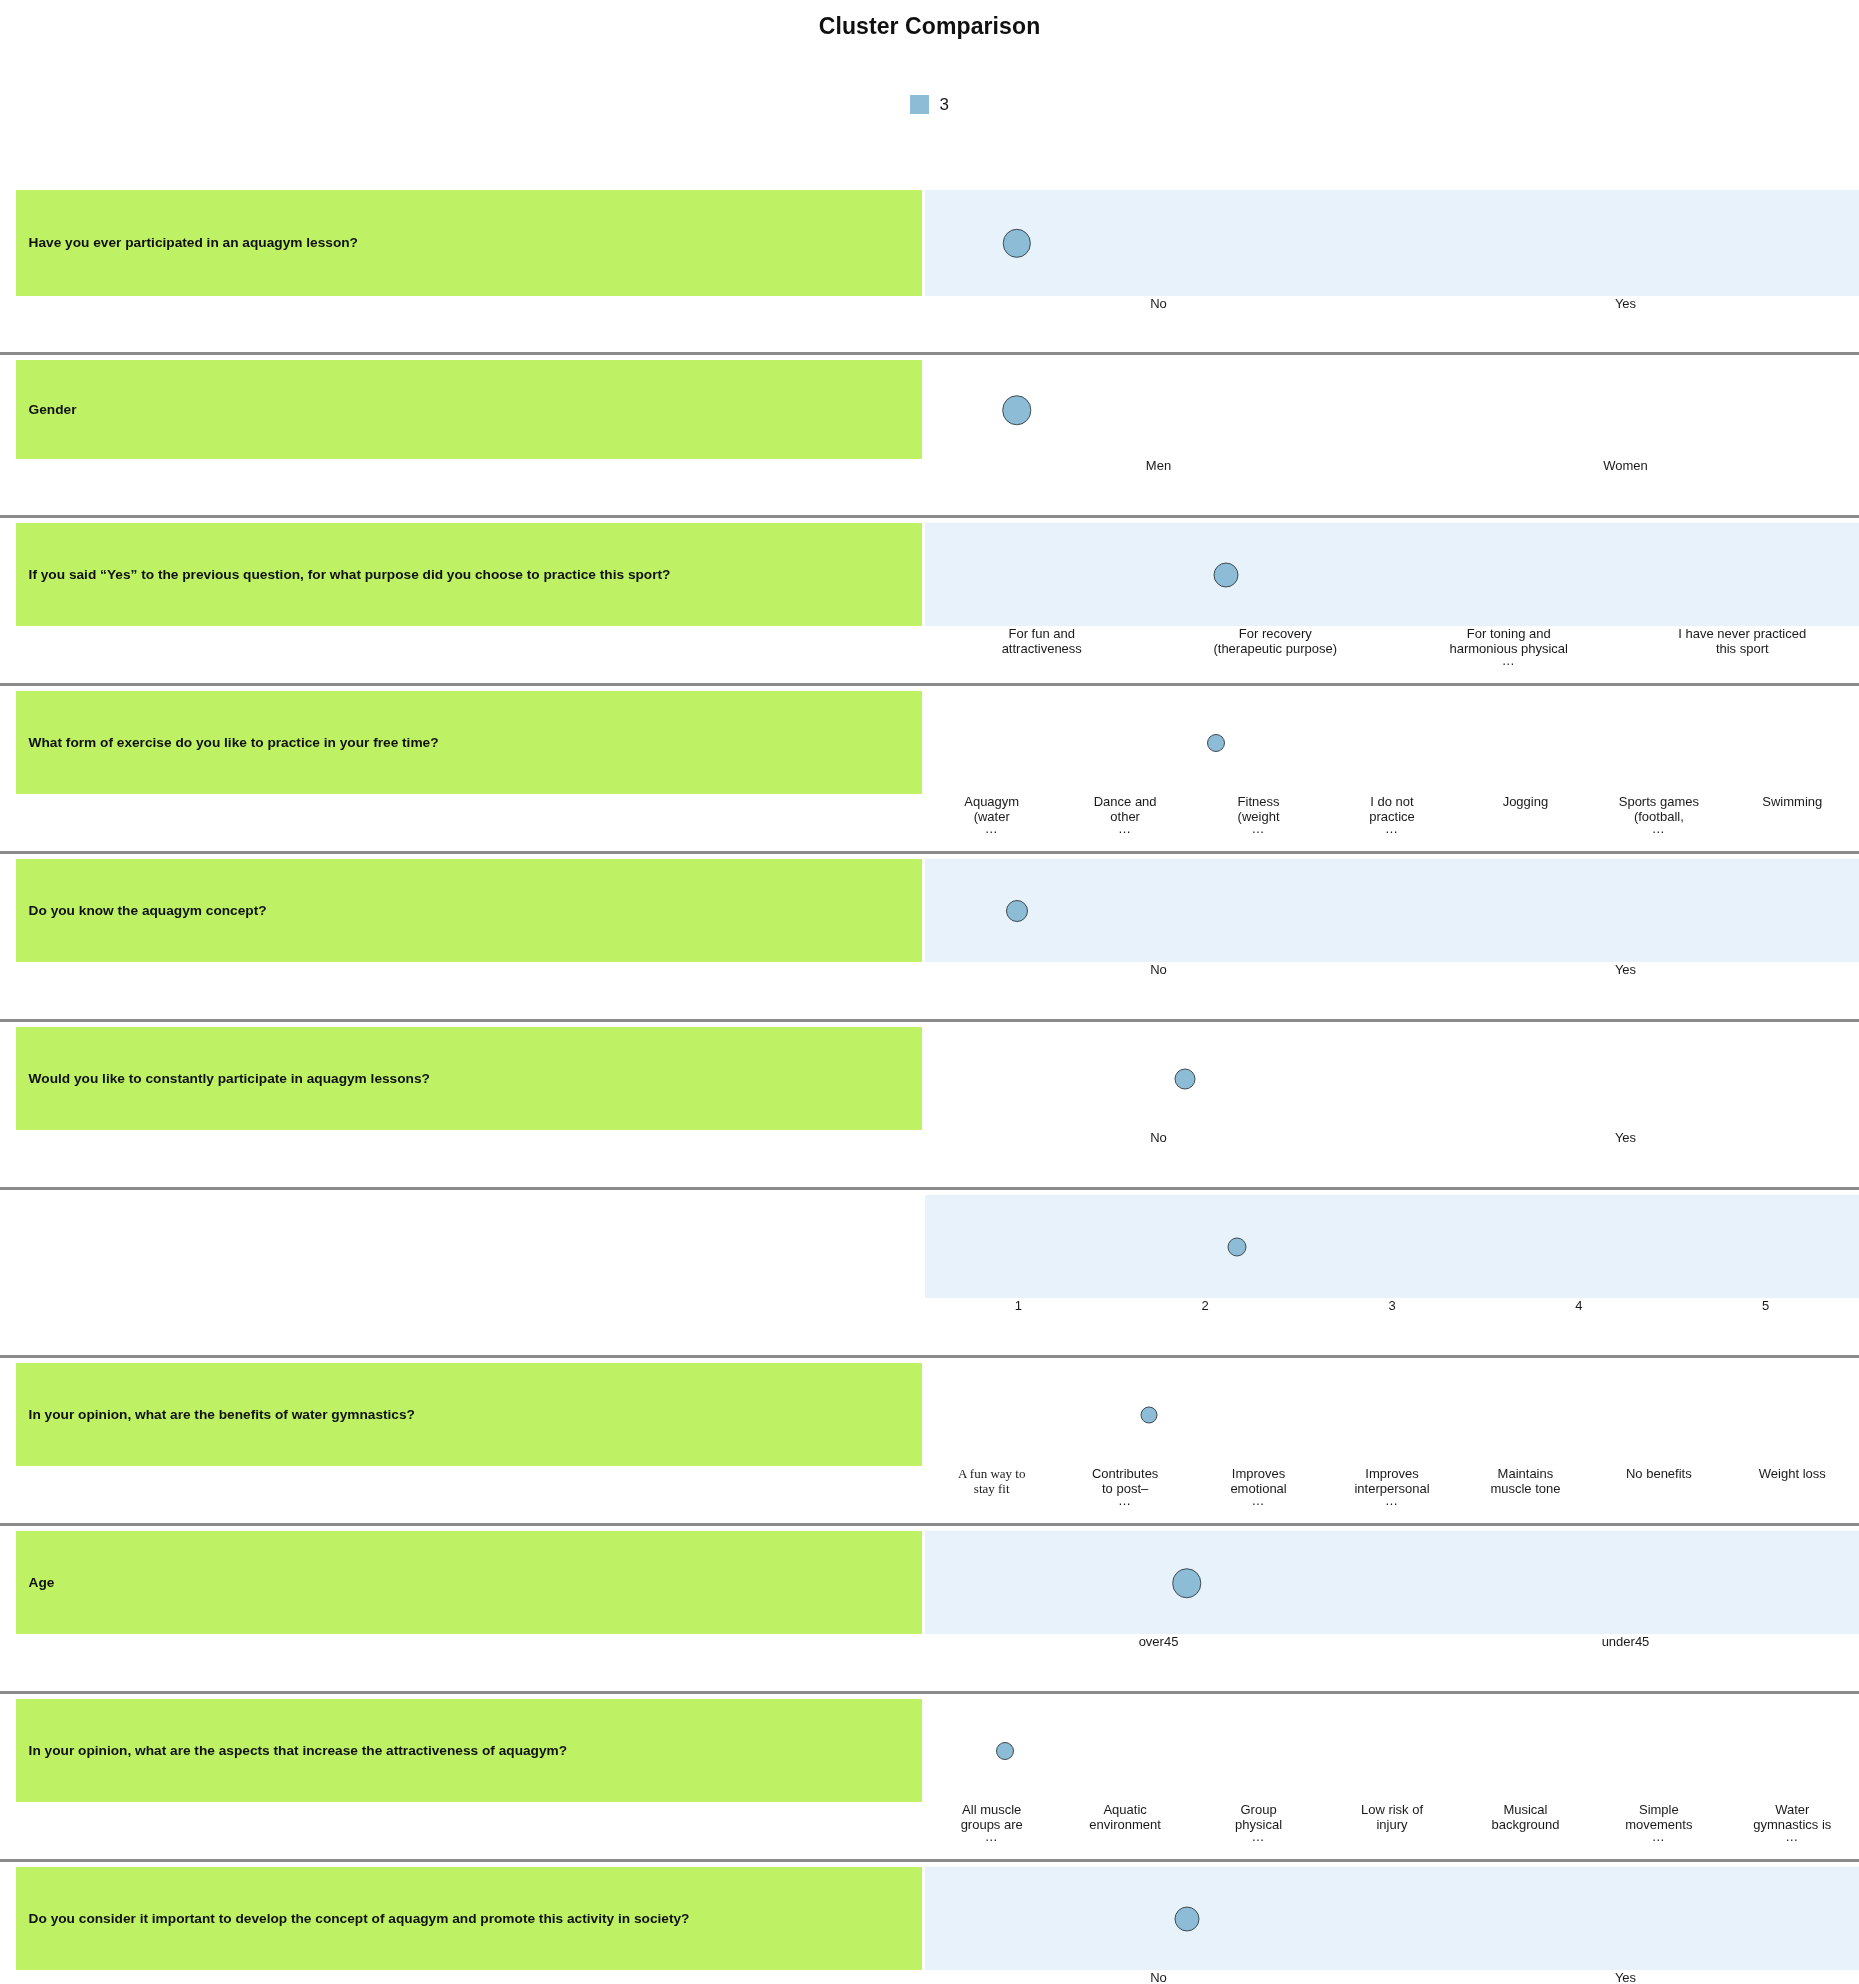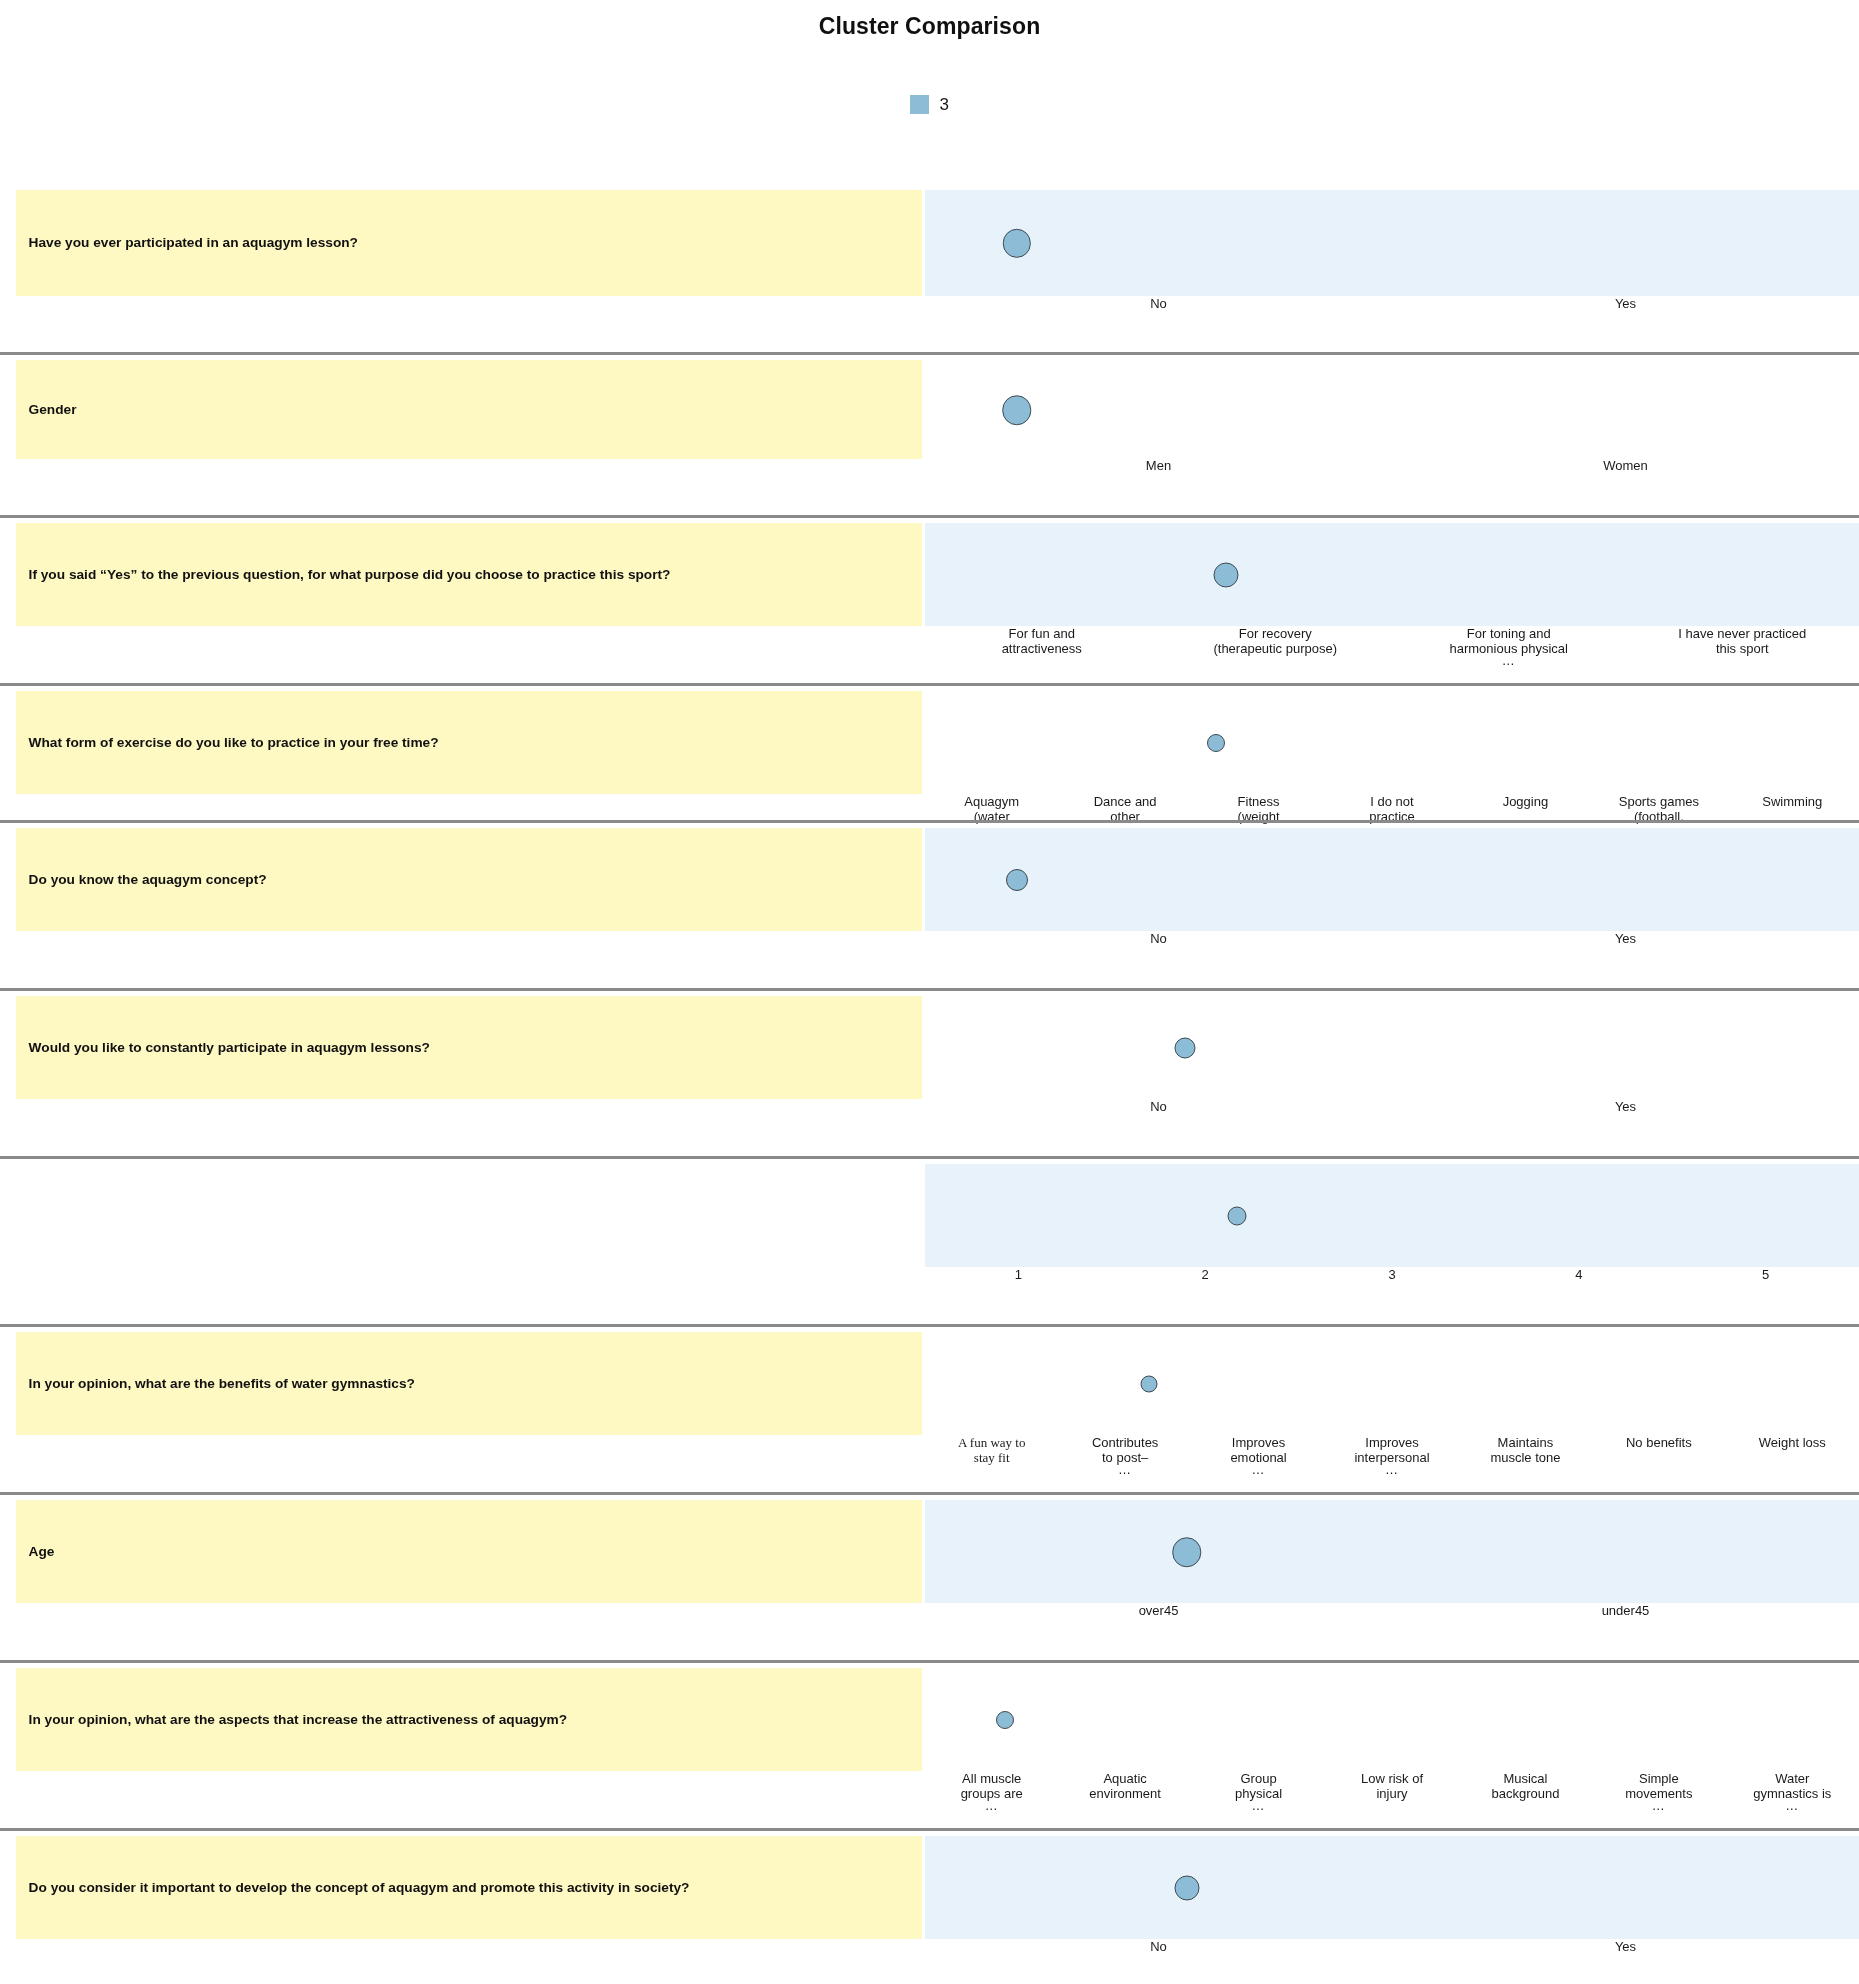--- a/index.html
+++ b/index.html
@@ -32,21 +32,21 @@
   .panel-row{
     position:relative;width:1859px;
     box-sizing:border-box;
   }
   .row-sep{
     position:absolute;left:0;right:0;top:0;height:2.6px;background:#8a8a8a;
   }
   .label-cell{
     position:absolute;left:16px;top:8.4px;
     width:906px;
-    background:#fef9c3;
+    background:#bef264;
     display:flex;align-items:center;
     box-sizing:border-box;
     padding-left:12.6px;padding-right:7.4px;
   }
   .label-text{
     font-size:13.7px;font-weight:bold;color:#111111;
     line-height:1.2;
   }
   .plot-cell{
     position:absolute;left:925px;top:8.4px;right:0;
@@ -123,21 +123,21 @@
         <div class="tick" style="left: 12.5%; width: 233px;">For fun and
 attractiveness</div>
         <div class="tick" style="left: 37.5%; width: 233px;">For recovery
 (therapeutic purpose)</div>
         <div class="tick" style="left: 62.5%; width: 233px;">For toning and
 harmonious physical<span class="ell">…</span></div>
         <div class="tick" style="left: 87.5%; width: 233px;">I have never practiced
 this sport</div>
       </div>
     </div>
-    <div class="panel-row" style="height: 137px;">
+    <div class="panel-row" style="height: 168px;">
       <div class="row-sep"></div>
       <div class="label-cell" style="height: 103px;">
         <span class="label-text">What form of exercise do you like to practice in your free time?</span>
       </div>
       <div class="plot-cell plain" style="height: 103px;">
         <div class="bubble" title="Sports games (football," style="width: 18px; height: 18px; left: 31.2%; top: 52px;"></div>
       </div>
       <div class="ticks" style="top: 111px; height: 40px;">
         <div class="tick" style="left: 7.14286%; width: 133px;">Aquagym
 (water<span class="ell">…</span></div>

